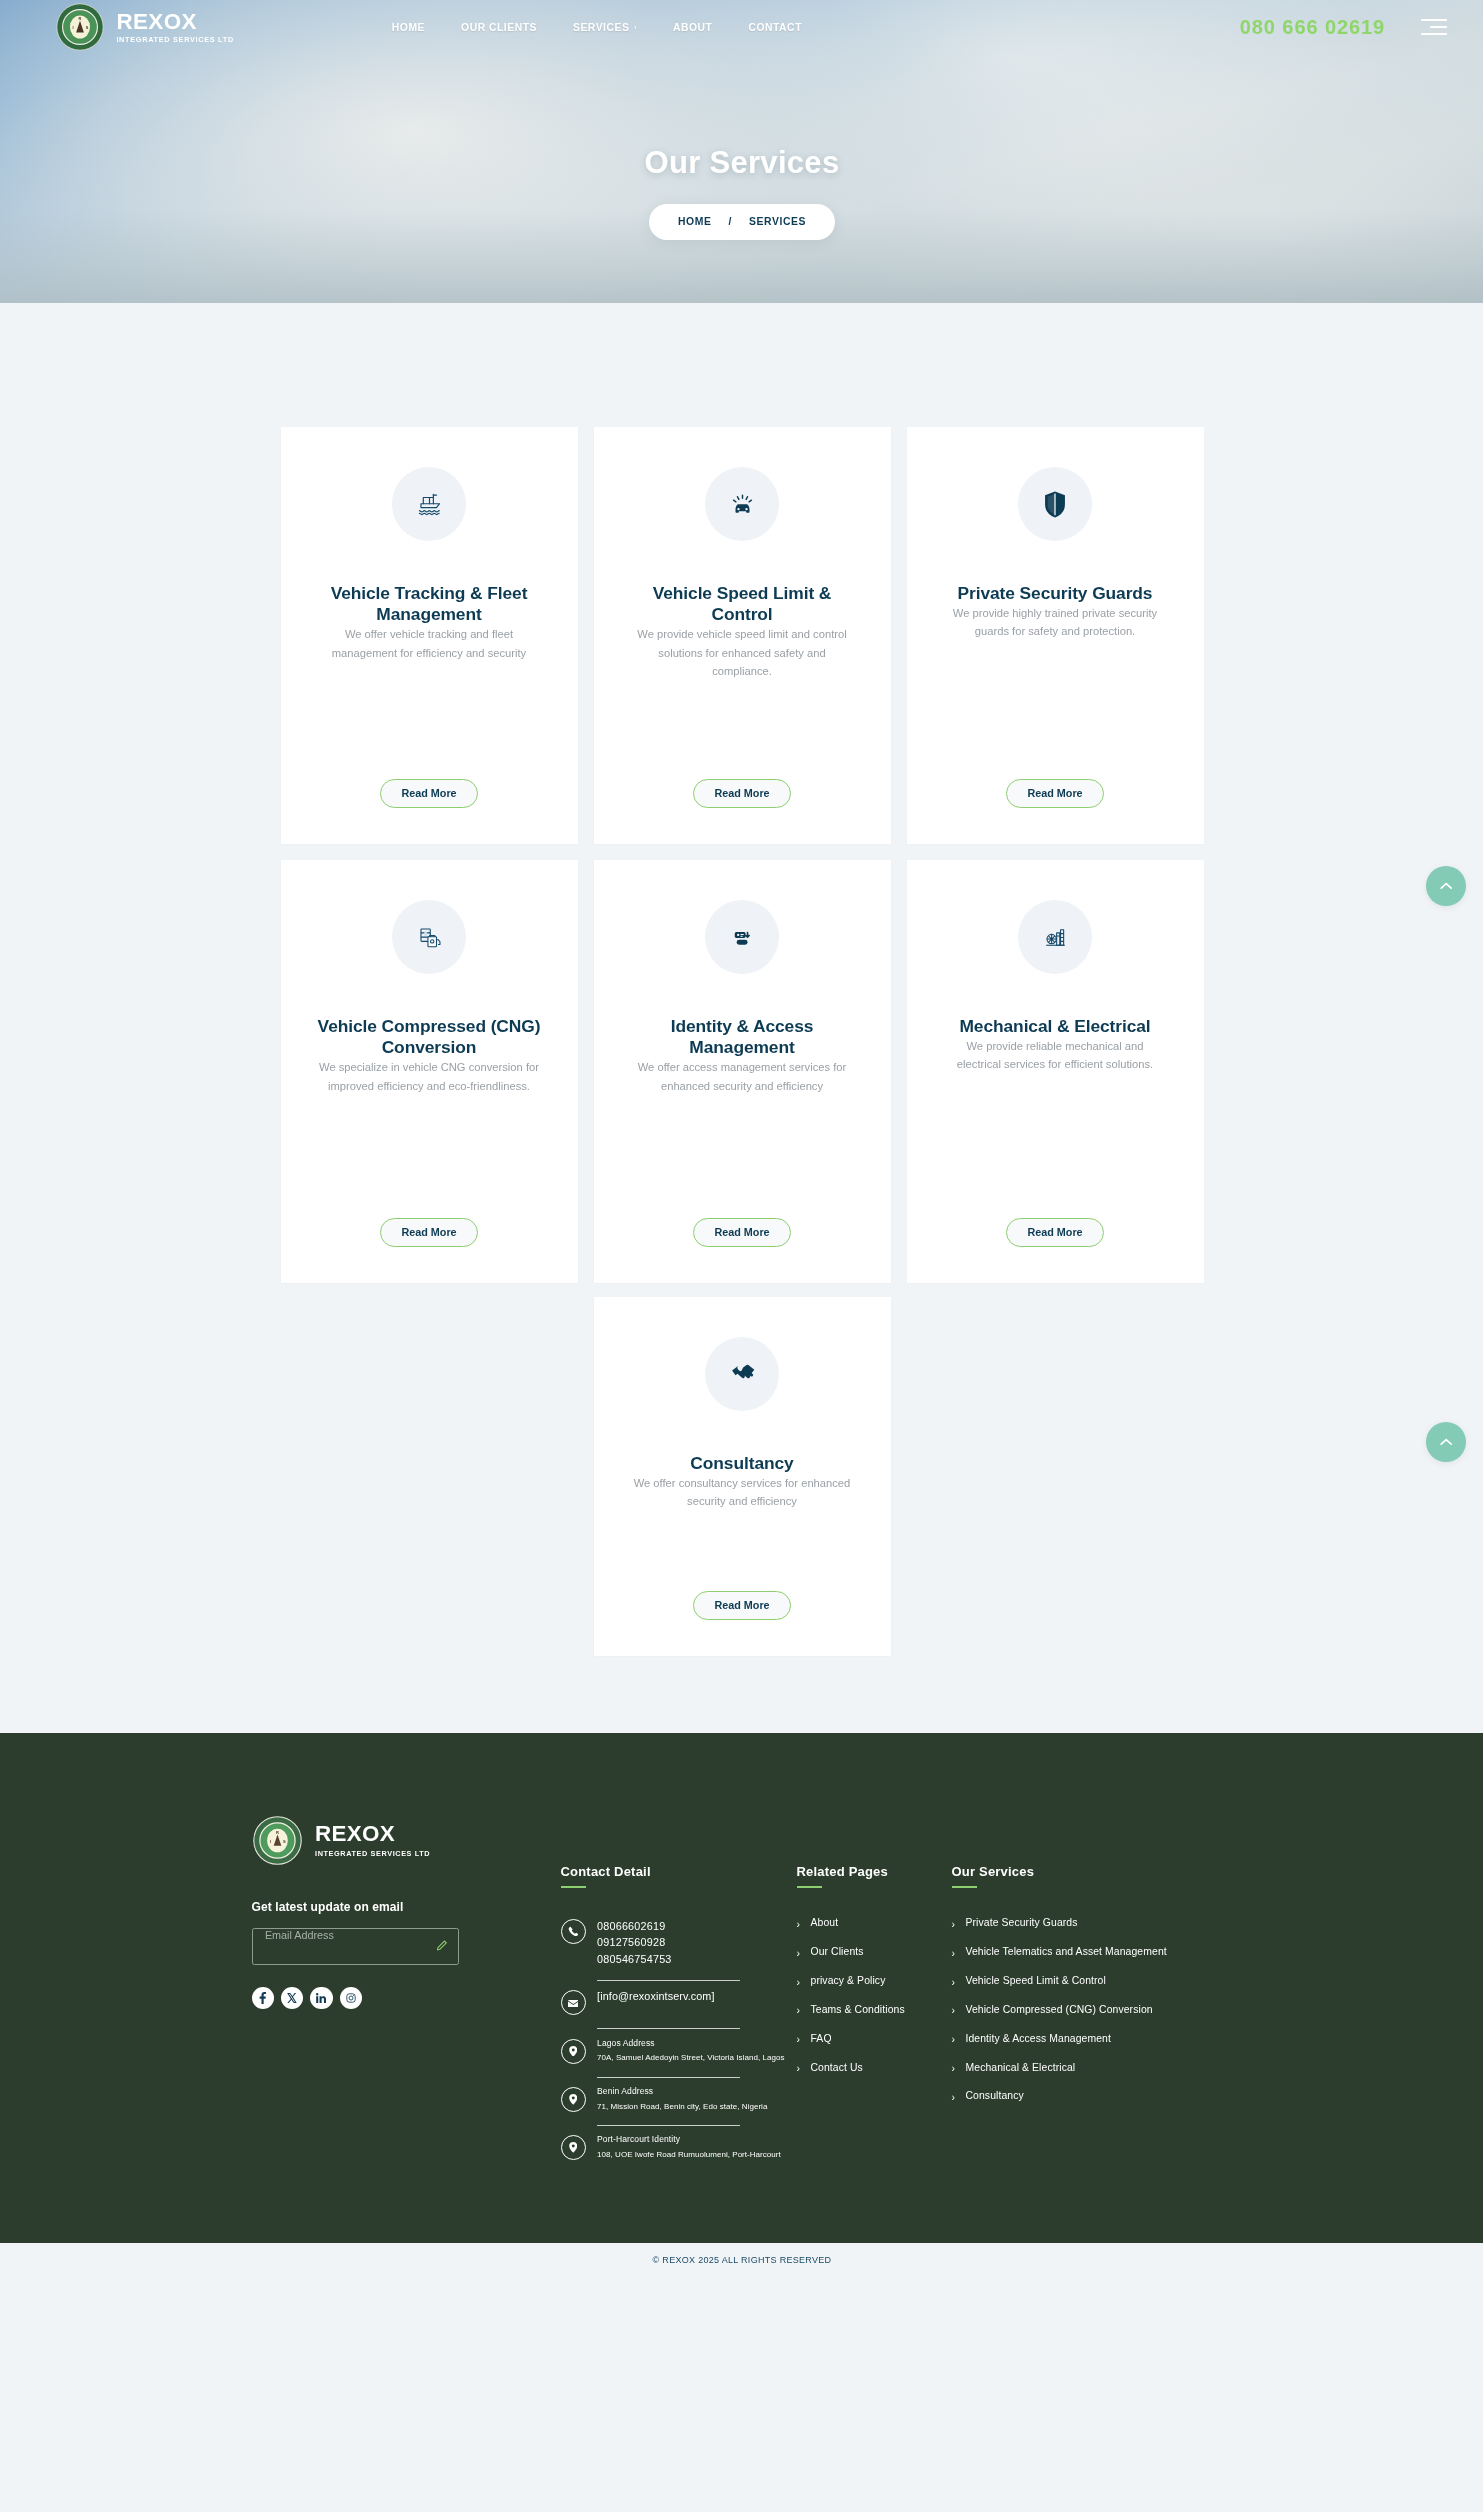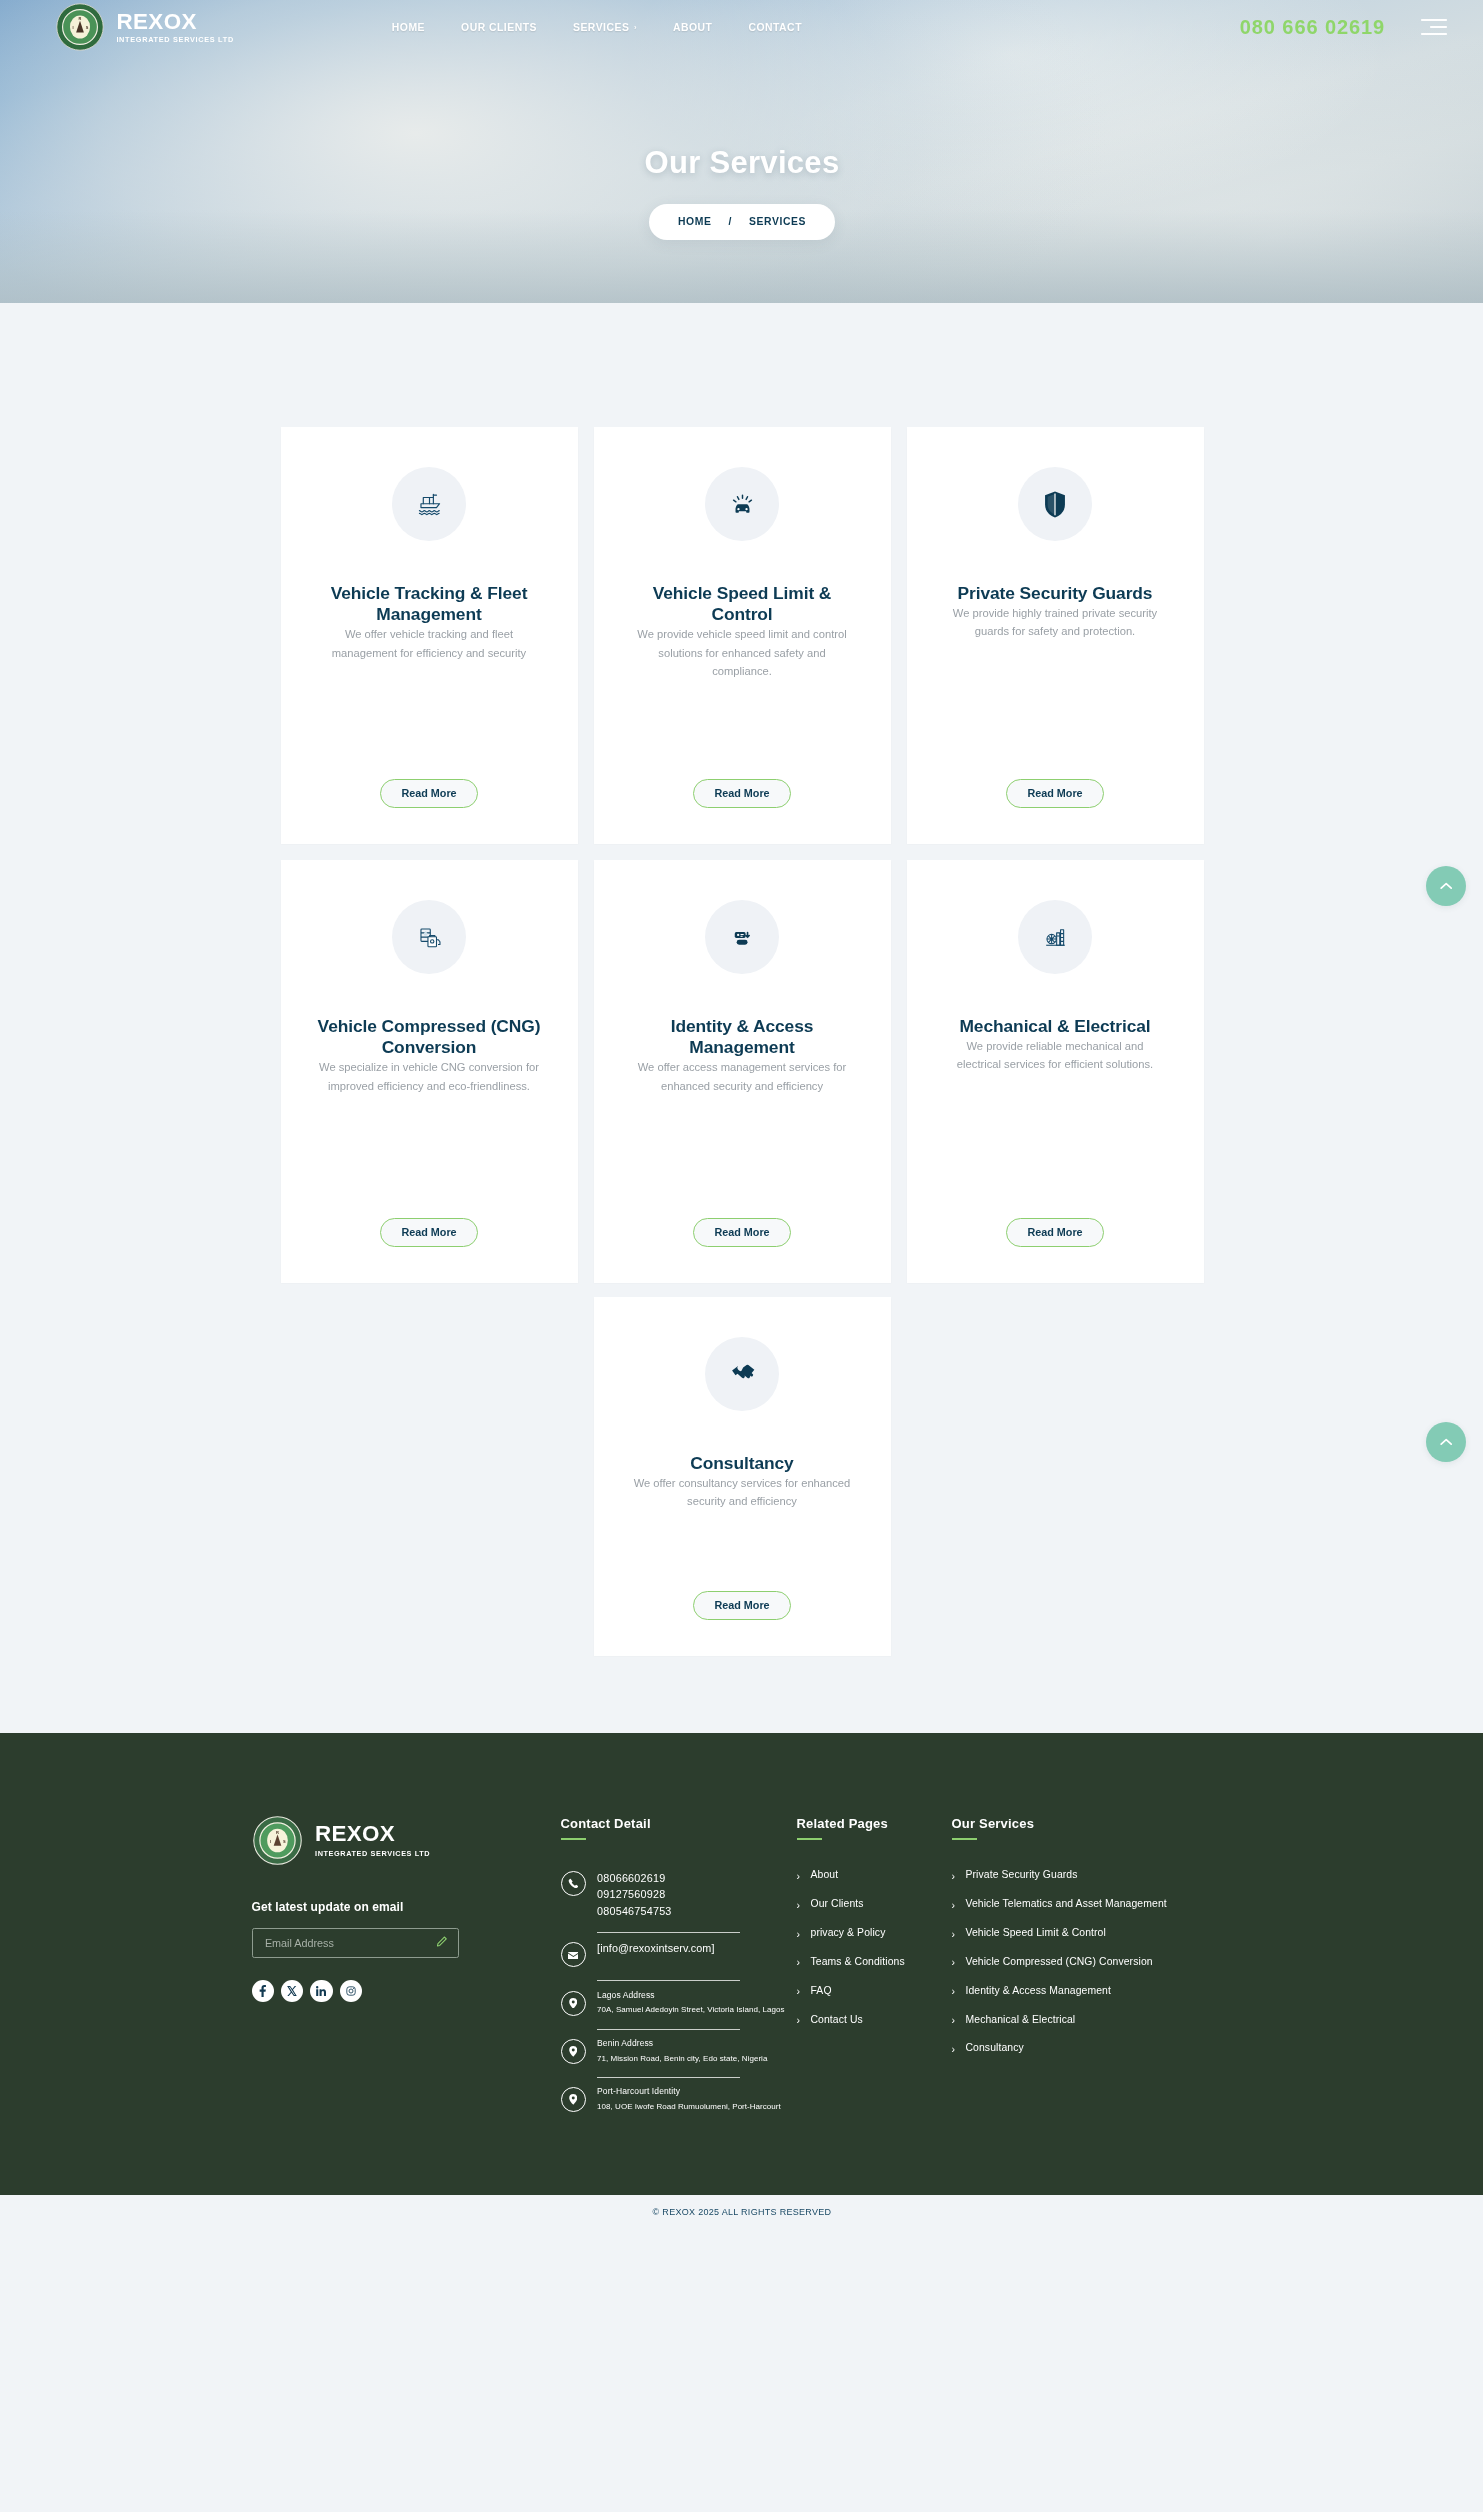--- a/index.html
+++ b/index.html
@@ -175,41 +175,41 @@
   .f-logo { width:49px; height:49px; flex:0 0 49px; position:relative; }
   .f-brand-name { font-size:22.4px; font-weight:700; letter-spacing:0.3px; line-height:1; }
   .f-brand-sub { font-size:7.3px; font-weight:700; letter-spacing:0.6px; margin-top:3.9px; }
 
   .f-update {
     font-size:12px; font-weight:700; margin-bottom:14px; letter-spacing:0.1px;
   }
   .email-row {
     position:relative; width:207px;
     border:0.8px solid #8e9c8f; border-radius:2.3px;
-    height:30px; display:flex; align-items:center;
+    height:37px; display:flex; align-items:flex-start;
     padding:0 31px 0 12.4px;
   }
   .email-row input {
     border:none; outline:none; background:transparent;
     color:#ffffff; font-size:10.8px; width:100%;
     font-family:"Liberation Sans", sans-serif;
   }
   .email-row input::placeholder { color:#a7b0a7; }
   .pencil { position:absolute; right:10px; top:50%; transform:translateY(-50%); }
 
   .socials { display:flex; gap:7px; margin-top:21.6px; }
   .soc {
     width:22.4px; height:22.4px; border-radius:50%;
     background:#ffffff; color:#123a52;
     display:flex; align-items:center; justify-content:center;
     cursor:pointer;
   }
 
   .f-col-title {
-    font-size:13px; font-weight:700; letter-spacing:0.2px; margin-bottom:7px;
+    font-size:13px; font-weight:700; letter-spacing:0.2px; margin-bottom:7px;margin-top:48px;
   }
   .f-rule { width:25.5px; height:1.9px; background:#8dcf6f; margin-bottom:21.6px; }
 
   .contact-item { display:flex; gap:11.6px; align-items:flex-start; padding:8.5px 0;justify-content:center; }
   .ci-icon {
     width:25px; height:25px; flex:0 0 25px;
     border:1.1px solid #ffffff; border-radius:50%;
     display:flex; align-items:center; justify-content:center;
     margin-top:0.8px;
   }

